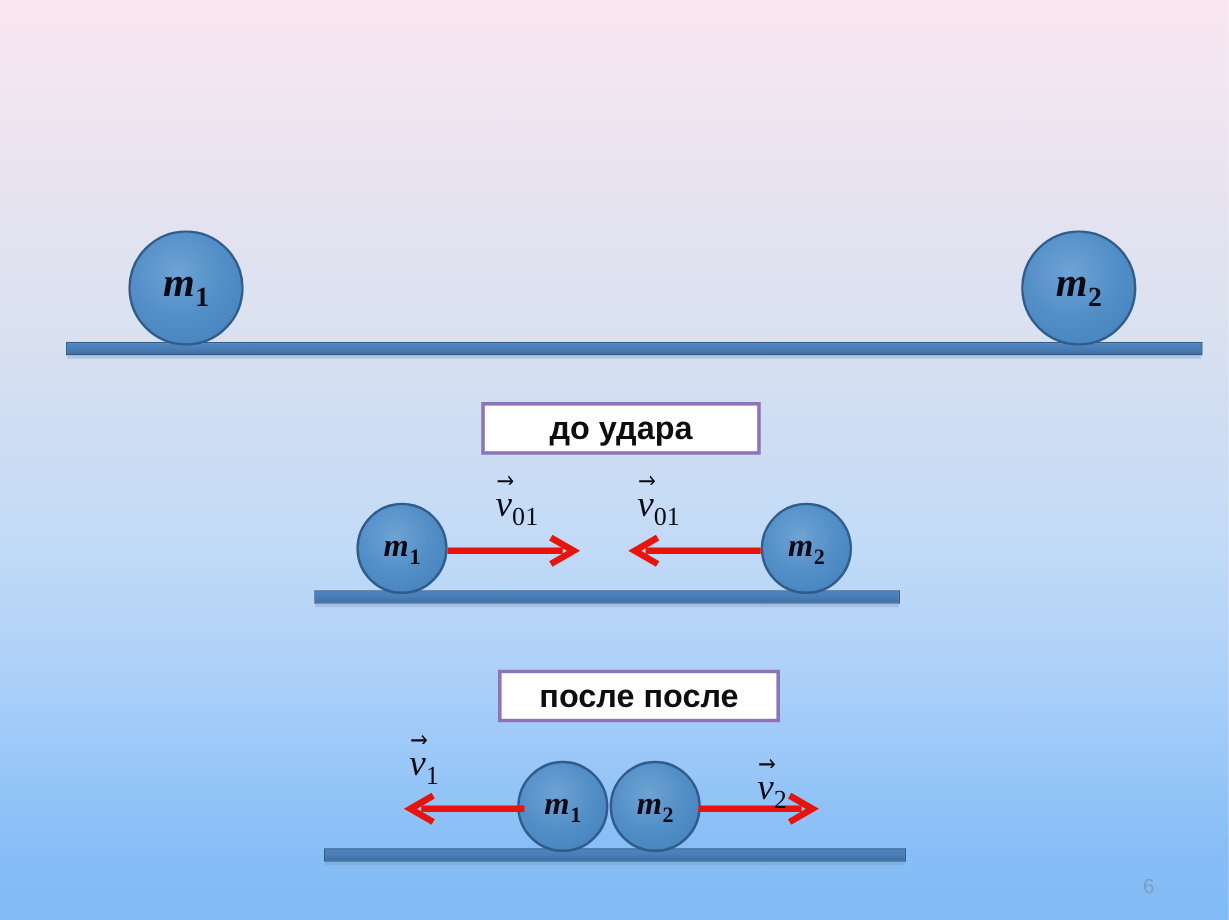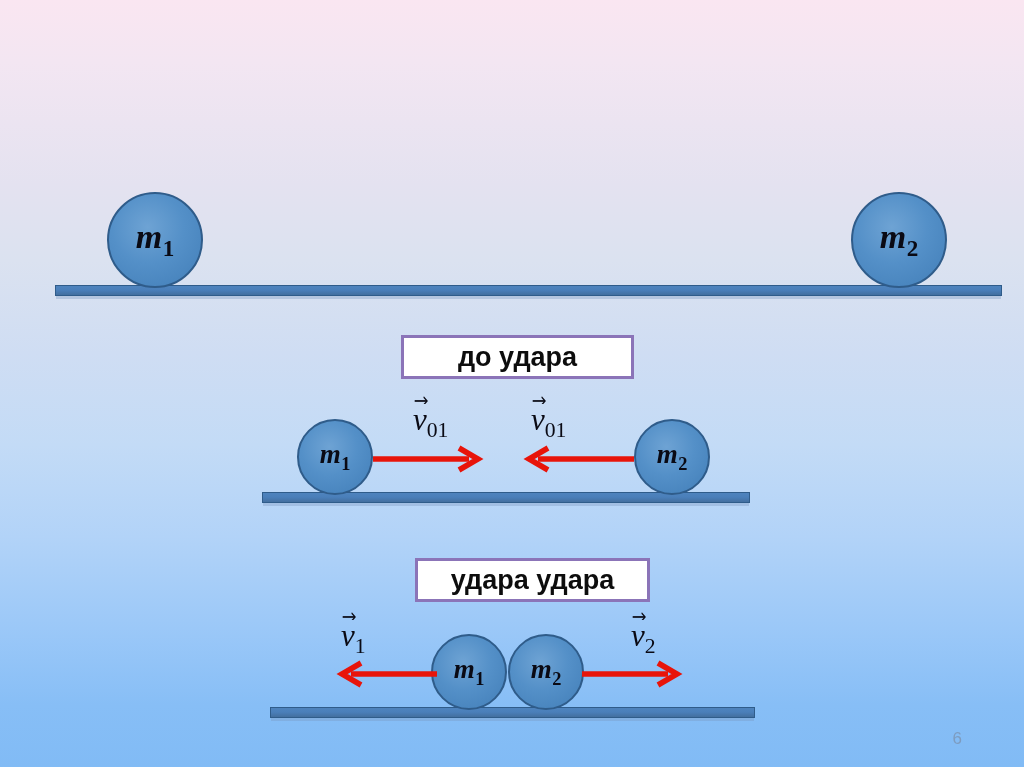--- a/index.html
+++ b/index.html
@@ -244,21 +244,21 @@
         </svg>
       </span><span class="sub">01</span>
     </div>
 
     <div class="ground" style="left:262px; top:492px; width:488px;"></div>
   </div>
 
   <div>
 
     <div class="caption-box" style="left:415px; top:558px; width:235px; height:44px;">
-      <span class="caption-text">удара удара</span>
+      <span class="caption-text">после после</span>
     </div>
 
     <div class="ball" style="left:431px; top:634px; width:76px; height:76px;">
       <span class="ball-label" style="font-size:27px;">
         <span>m</span><span class="sub">1</span>
       </span>
     </div>
 
     <div class="ball" style="left:508px; top:634px; width:76px; height:76px;">
       <span class="ball-label" style="font-size:27px;">
@@ -279,21 +279,21 @@
     <div class="vec-label" style="left:341px; top:620px; font-size:31px;font-family:Liberation Serif, serif;">
       <span class="vletter">
         <span>v</span>
         <svg class="vbar" viewBox="0 0 40 14" preserveAspectRatio="none">
           <line x1="2" y1="9" x2="36" y2="9" stroke="#0a0a14" stroke-width="2.6"></line>
           <polyline points="28,3 38,9 28,15" fill="none" stroke="#0a0a14" stroke-width="2.6"></polyline>
         </svg>
       </span><span class="sub">1</span>
     </div>
 
-    <div class="vec-label" style="left:631px; top:620px; font-size:31px;">
+    <div class="vec-label" style="left:631px; top:640px; font-size:31px;">
       <span class="vletter">
         <span>v</span>
         <svg class="vbar" viewBox="0 0 40 14" preserveAspectRatio="none">
           <line x1="2" y1="9" x2="36" y2="9" stroke="#0a0a14" stroke-width="2.6"></line>
           <polyline points="28,3 38,9 28,15" fill="none" stroke="#0a0a14" stroke-width="2.6"></polyline>
         </svg>
       </span><span class="sub">2</span>
     </div>
 
     <div class="ground" style="left:270px; top:707px; width:485px;"></div>

